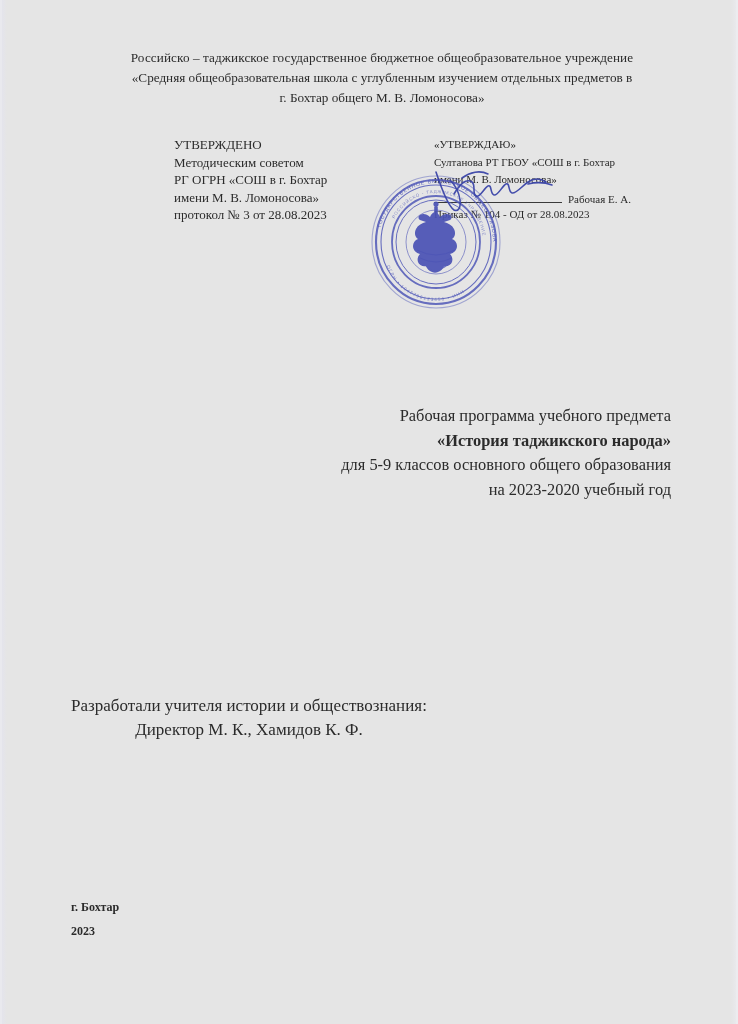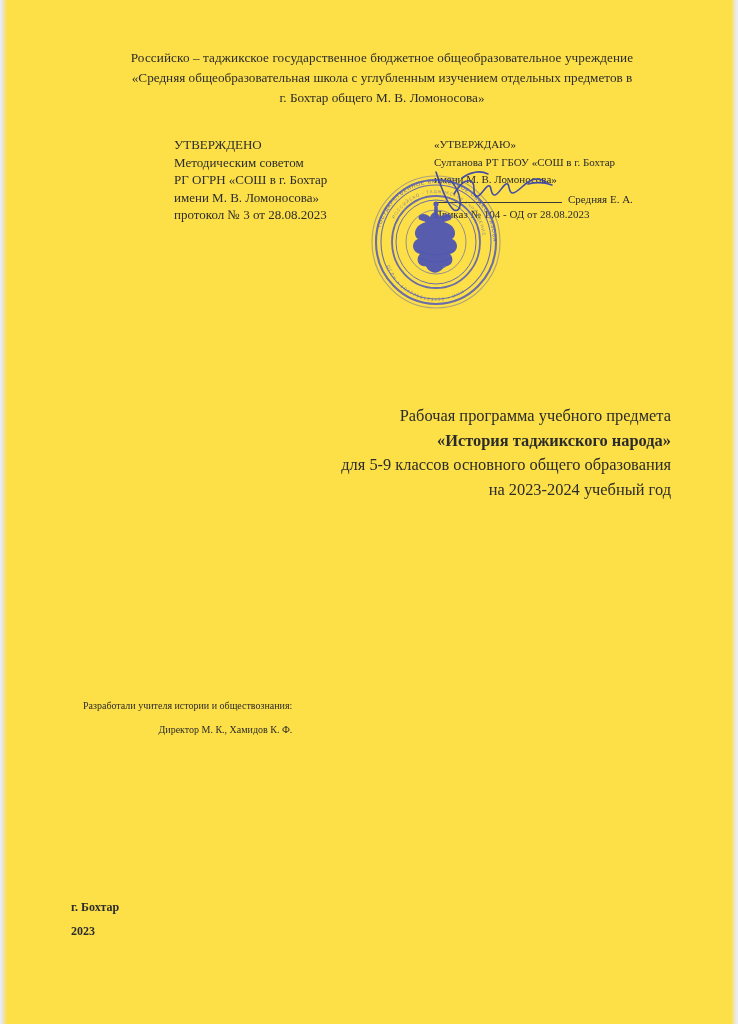--- a/index.html
+++ b/index.html
@@ -10,21 +10,21 @@
   body {
     font-family: "Liberation Serif", "DejaVu Serif", serif;
     color: #2b2b2b;
     -webkit-font-smoothing: antialiased;
   }
 
   .page {
     position: relative;
     width: 738px;
     height: 1024px;
-    background: #fde047;
+    background: #e5e5e5;
     overflow: hidden;
     box-sizing: border-box;
     border-left: 2px solid #e9e9ee;
     border-right: 2px solid #ececef;
   }
   .page::before {
     content: "";
     position: absolute;
     left: 0; top: 0; bottom: 0;
     width: 5px;
@@ -119,25 +119,24 @@
     font-size: 16.4px;
     line-height: 24.6px;
   }
   .doc-title .bold { font-weight: bold; }
 
   
   .authors {
     position: absolute;
     left: 69px;
     top: 694px;
-    font-size: 10px;
+    font-size: 17px;
     line-height: 23.5px;
-    text-align: right;
+    text-align: center;
     white-space: nowrap;
-    margin-left: 12px;
   }
 
   
   .footer {
     position: absolute;
     left: 69px;
     top: 896px;
     width: 600px;
     text-align: left;
     font-size: 12px;
@@ -164,21 +163,21 @@
       <div>РГ ОГРН  «СОШ в г. Бохтар</div>
       <div>имени М. В. Ломоносова»</div>
       <div>протокол № 3 от 28.08.2023</div>
     </div>
 
     <div class="approval-right">
       <div>«УТВЕРЖДАЮ»</div>
       <div>Султанова РТ ГБОУ «СОШ в г. Бохтар</div>
       <div>имени М. В. Ломоносова»</div>
       <div class="sig-line-row">
-        <span class="sig-rule"></span><span class="sig-name">Средняя Е. А.</span>
+        <span class="sig-rule"></span><span class="sig-name">Рабочая Е. А.</span>
       </div>
       <div>Приказ № 104 - ОД от 28.08.2023</div>
     </div>
   </div>
 
   <div class="stamp-layer">
     <svg width="142" height="140" viewBox="0 0 142 140" xmlns="http://www.w3.org/2000/svg">
       <defs>
         <path id="arcOuter" d="M 71,131 m -59,-61 a 59,61 0 1,1 118,0 a 59,61 0 1,1 -118,0" fill="none"></path>
         <path id="arcTop" d="M 14,70 a 57,59 0 0 1 114,0" fill="none"></path>
@@ -233,21 +232,21 @@
         <path d="M96,18 C104,16 112,16 120,19"></path>
         <path d="M30,12 C38,6 48,4 56,8"></path>
       </g>
     </svg>
   </div>
 
   <div class="doc-title">
     <div>Рабочая программа учебного предмета</div>
     <div class="bold">«История таджикского народа»</div>
     <div>для 5-9 классов основного общего образования</div>
-    <div>на 2023-2024 учебный год</div>
+    <div>на 2023-2020 учебный год</div>
   </div>
 
   <div class="authors">
     <div>Разработали учителя истории и обществознания:</div>
     <div>Директор М. К., Хамидов К. Ф.</div>
   </div>
 
   <div class="footer">
     <div>г. Бохтар</div>
     <div>2023</div>

